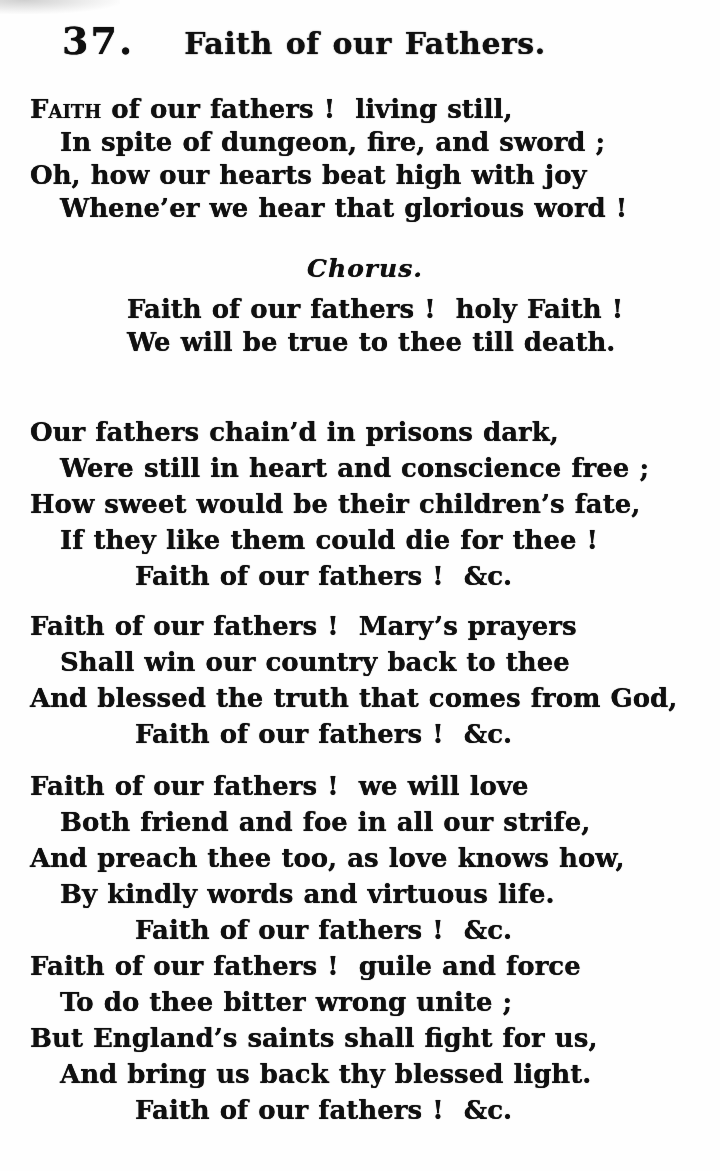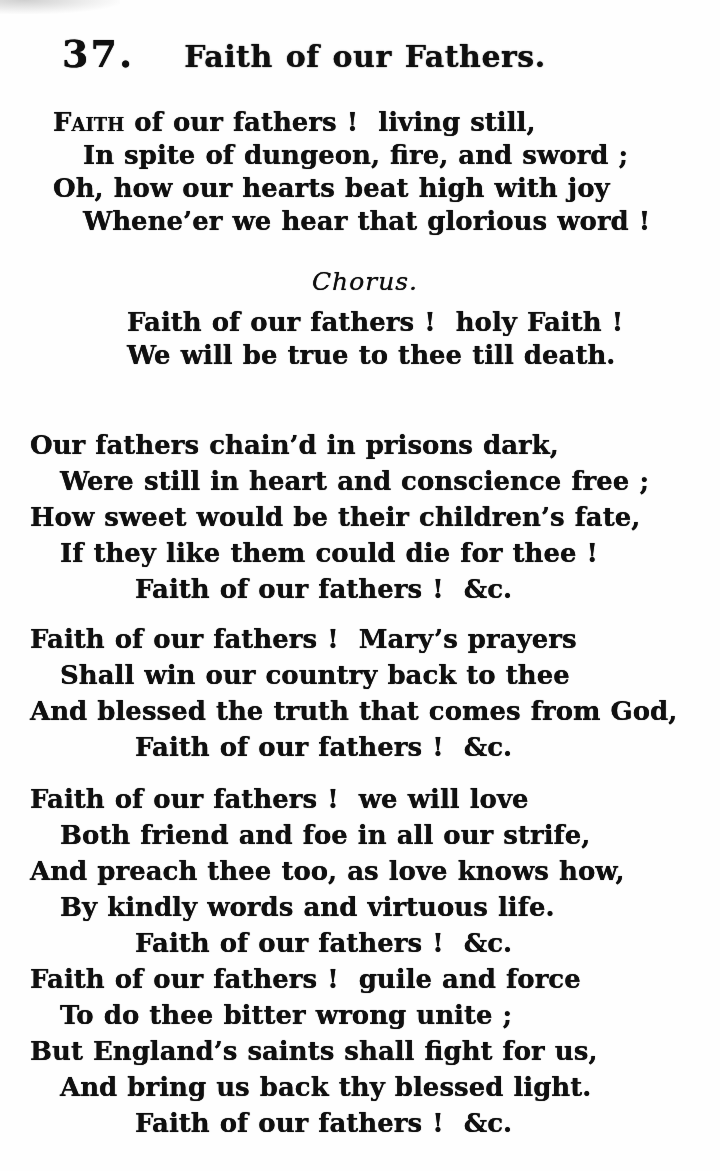--- a/index.html
+++ b/index.html
@@ -9,21 +9,21 @@
     background: #fefefe;
     overflow: hidden;
     font-family: "DejaVu Serif", "Liberation Serif", serif;
     color: #101010;
     position: relative;
   }
   .page {
     position: relative;
     width: 100%;
     height: 100%;
-    padding: 32px 20px 0 30px;
+    padding: 19px 20px 0 30px;
     box-sizing: border-box;
   }
   
   .smudge {
     position: absolute;
     left: 0; top: 0;
     width: 120px; height: 14px;
     background: radial-gradient(ellipse at 20% 0%, rgba(120,120,120,.35), rgba(160,160,160,.12) 55%, transparent 75%);
     pointer-events: none;
   }
@@ -51,26 +51,26 @@
   .stanza { margin: 0; }
   .line {
     font-size: 26px;
     font-weight: bold;
     line-height: 36px;
     white-space: pre;
     text-shadow: 0 0 0.8px currentColor;
     word-spacing: 1px;
   }
   .s0 .line, .chorus .line { line-height: 33px; }
-  .s0 { margin-top: 27px; margin-left: 23px; }
+  .s0 { margin-top: 27px; }
   .chorus { margin-top: 29px; }
   .chorus-heading {
     text-align: center;
     font-size: 25px;
-    font-weight: normal;
+    font-weight: bold;
     font-style: italic;
     line-height: 30px;
     letter-spacing: 1px;
     text-shadow: 0 0 0.8px currentColor;
   }
   .chorus-lines { margin-top: 9px; }
   .s2 { margin-top: 55px; }
   .s3 { margin-top: 14px; }
   .s4 { margin-top: 16px; }
   .s5 { }

